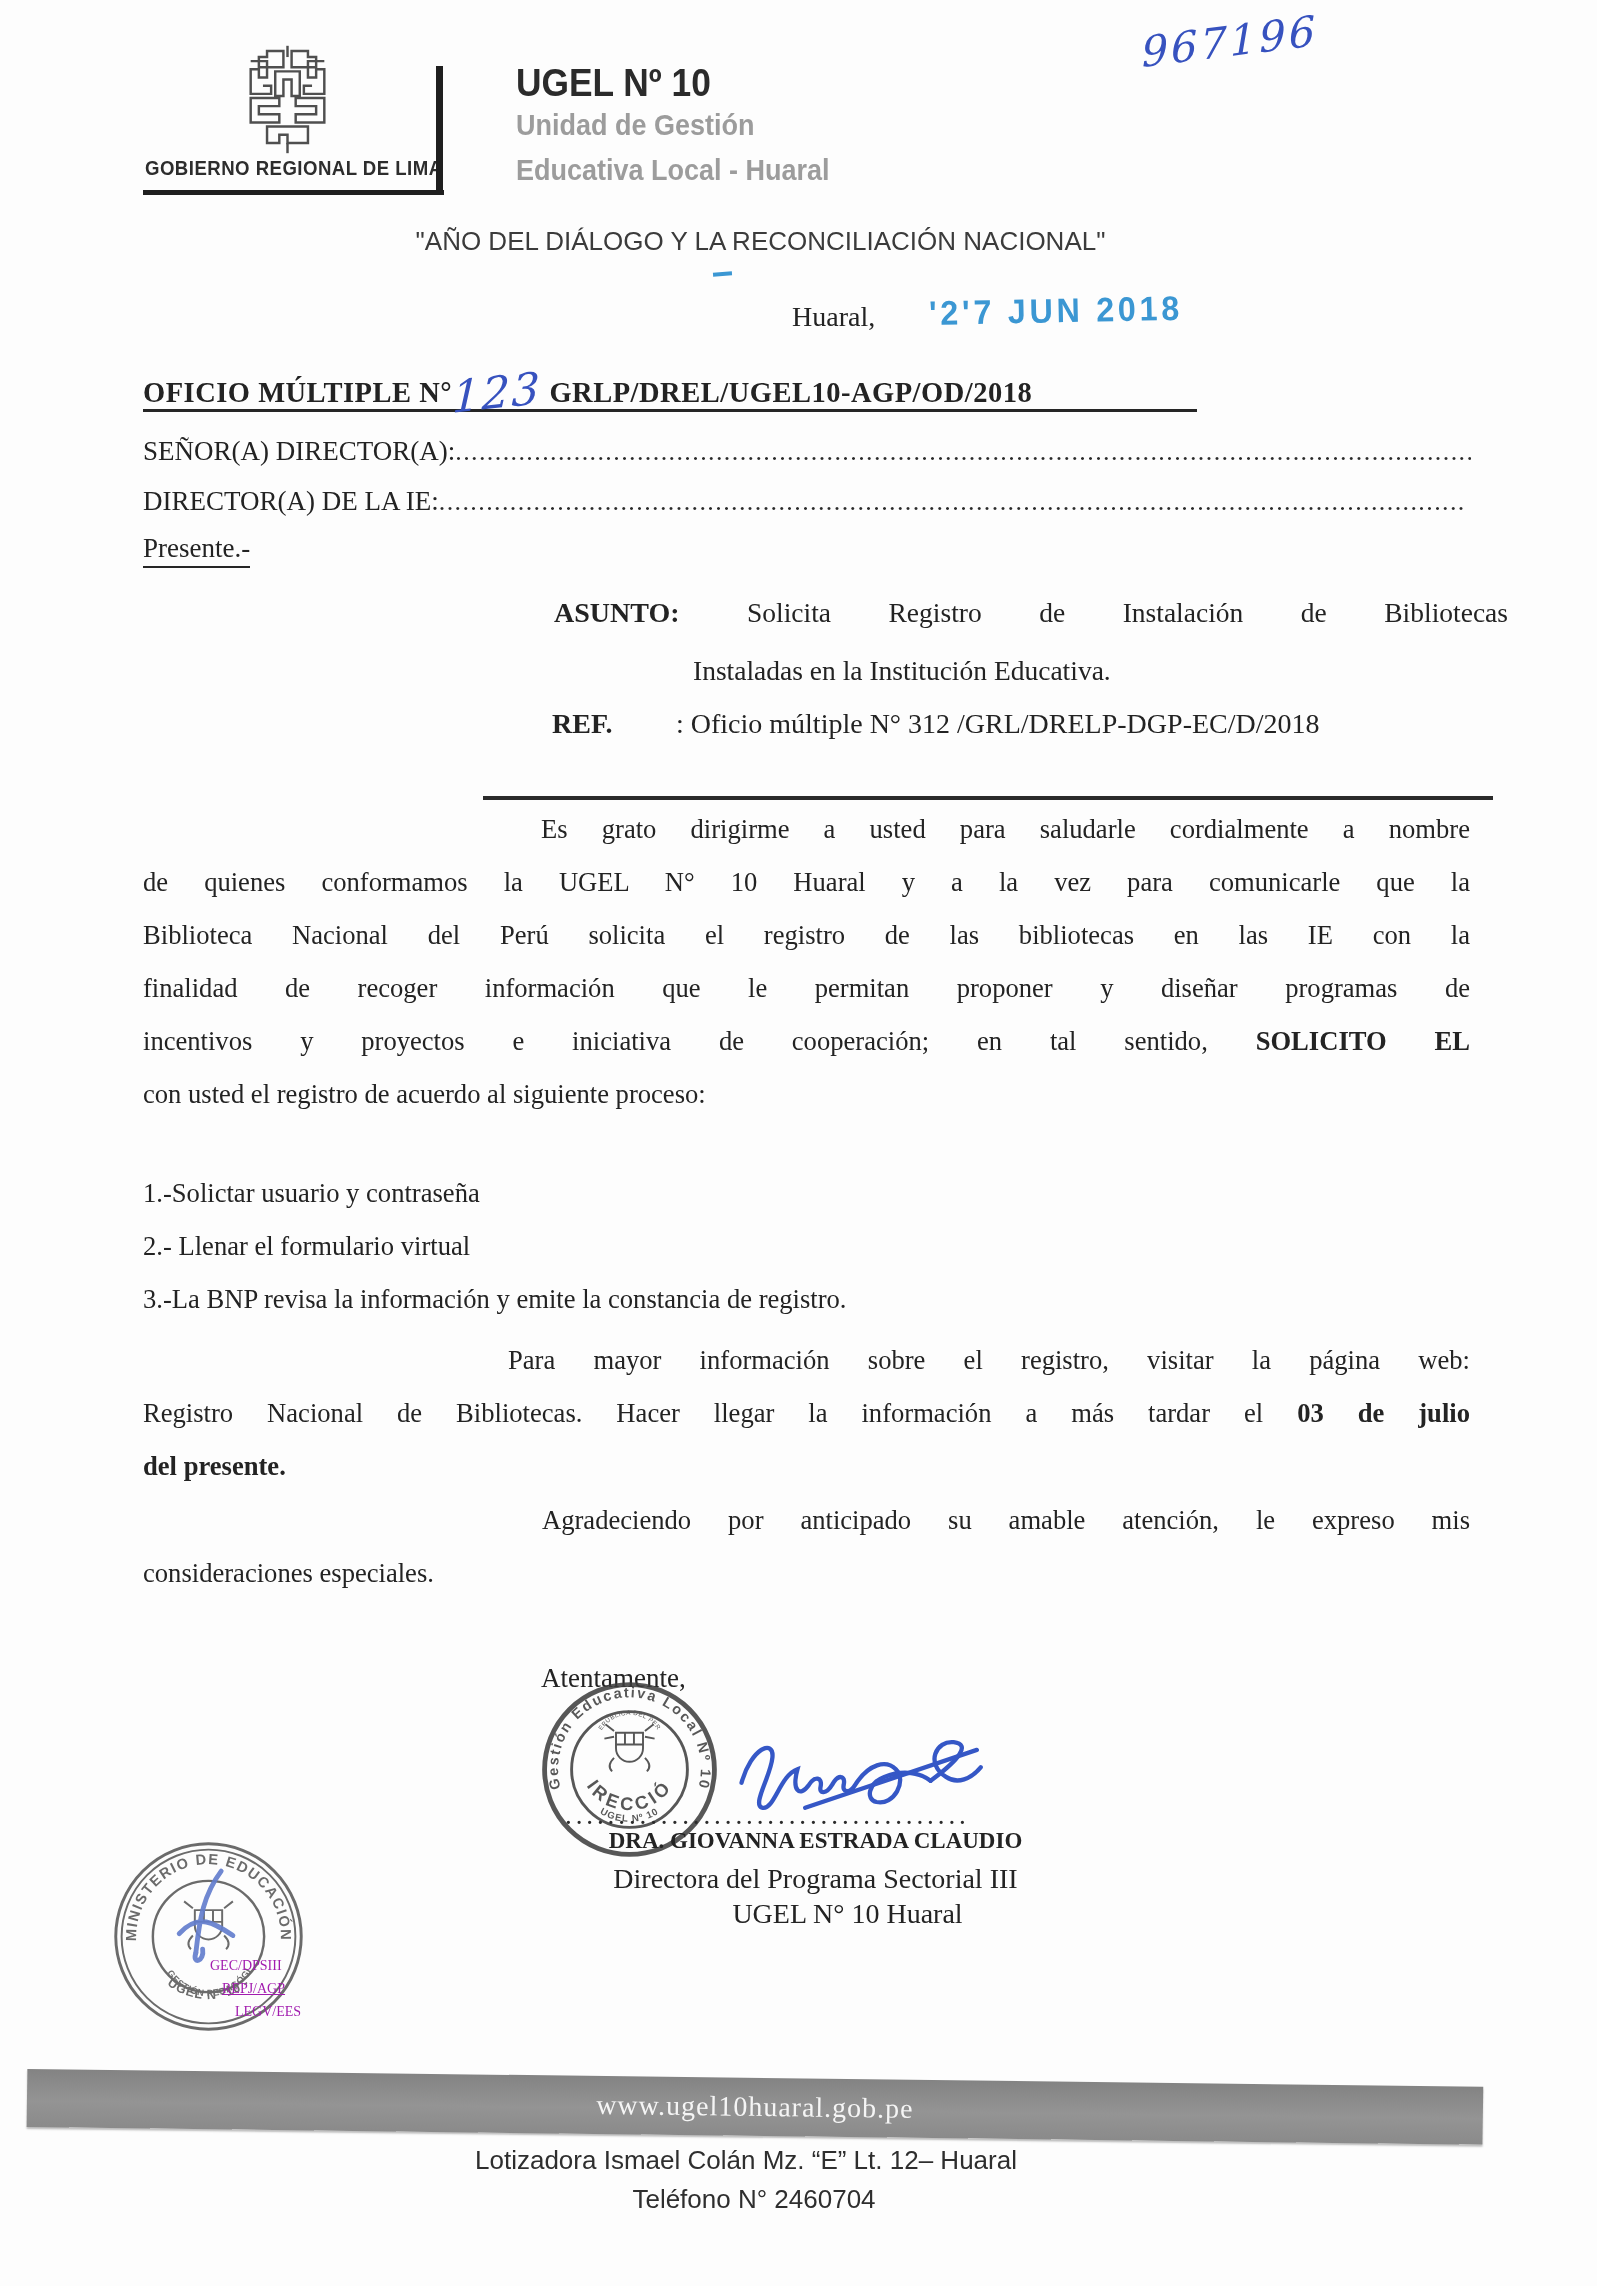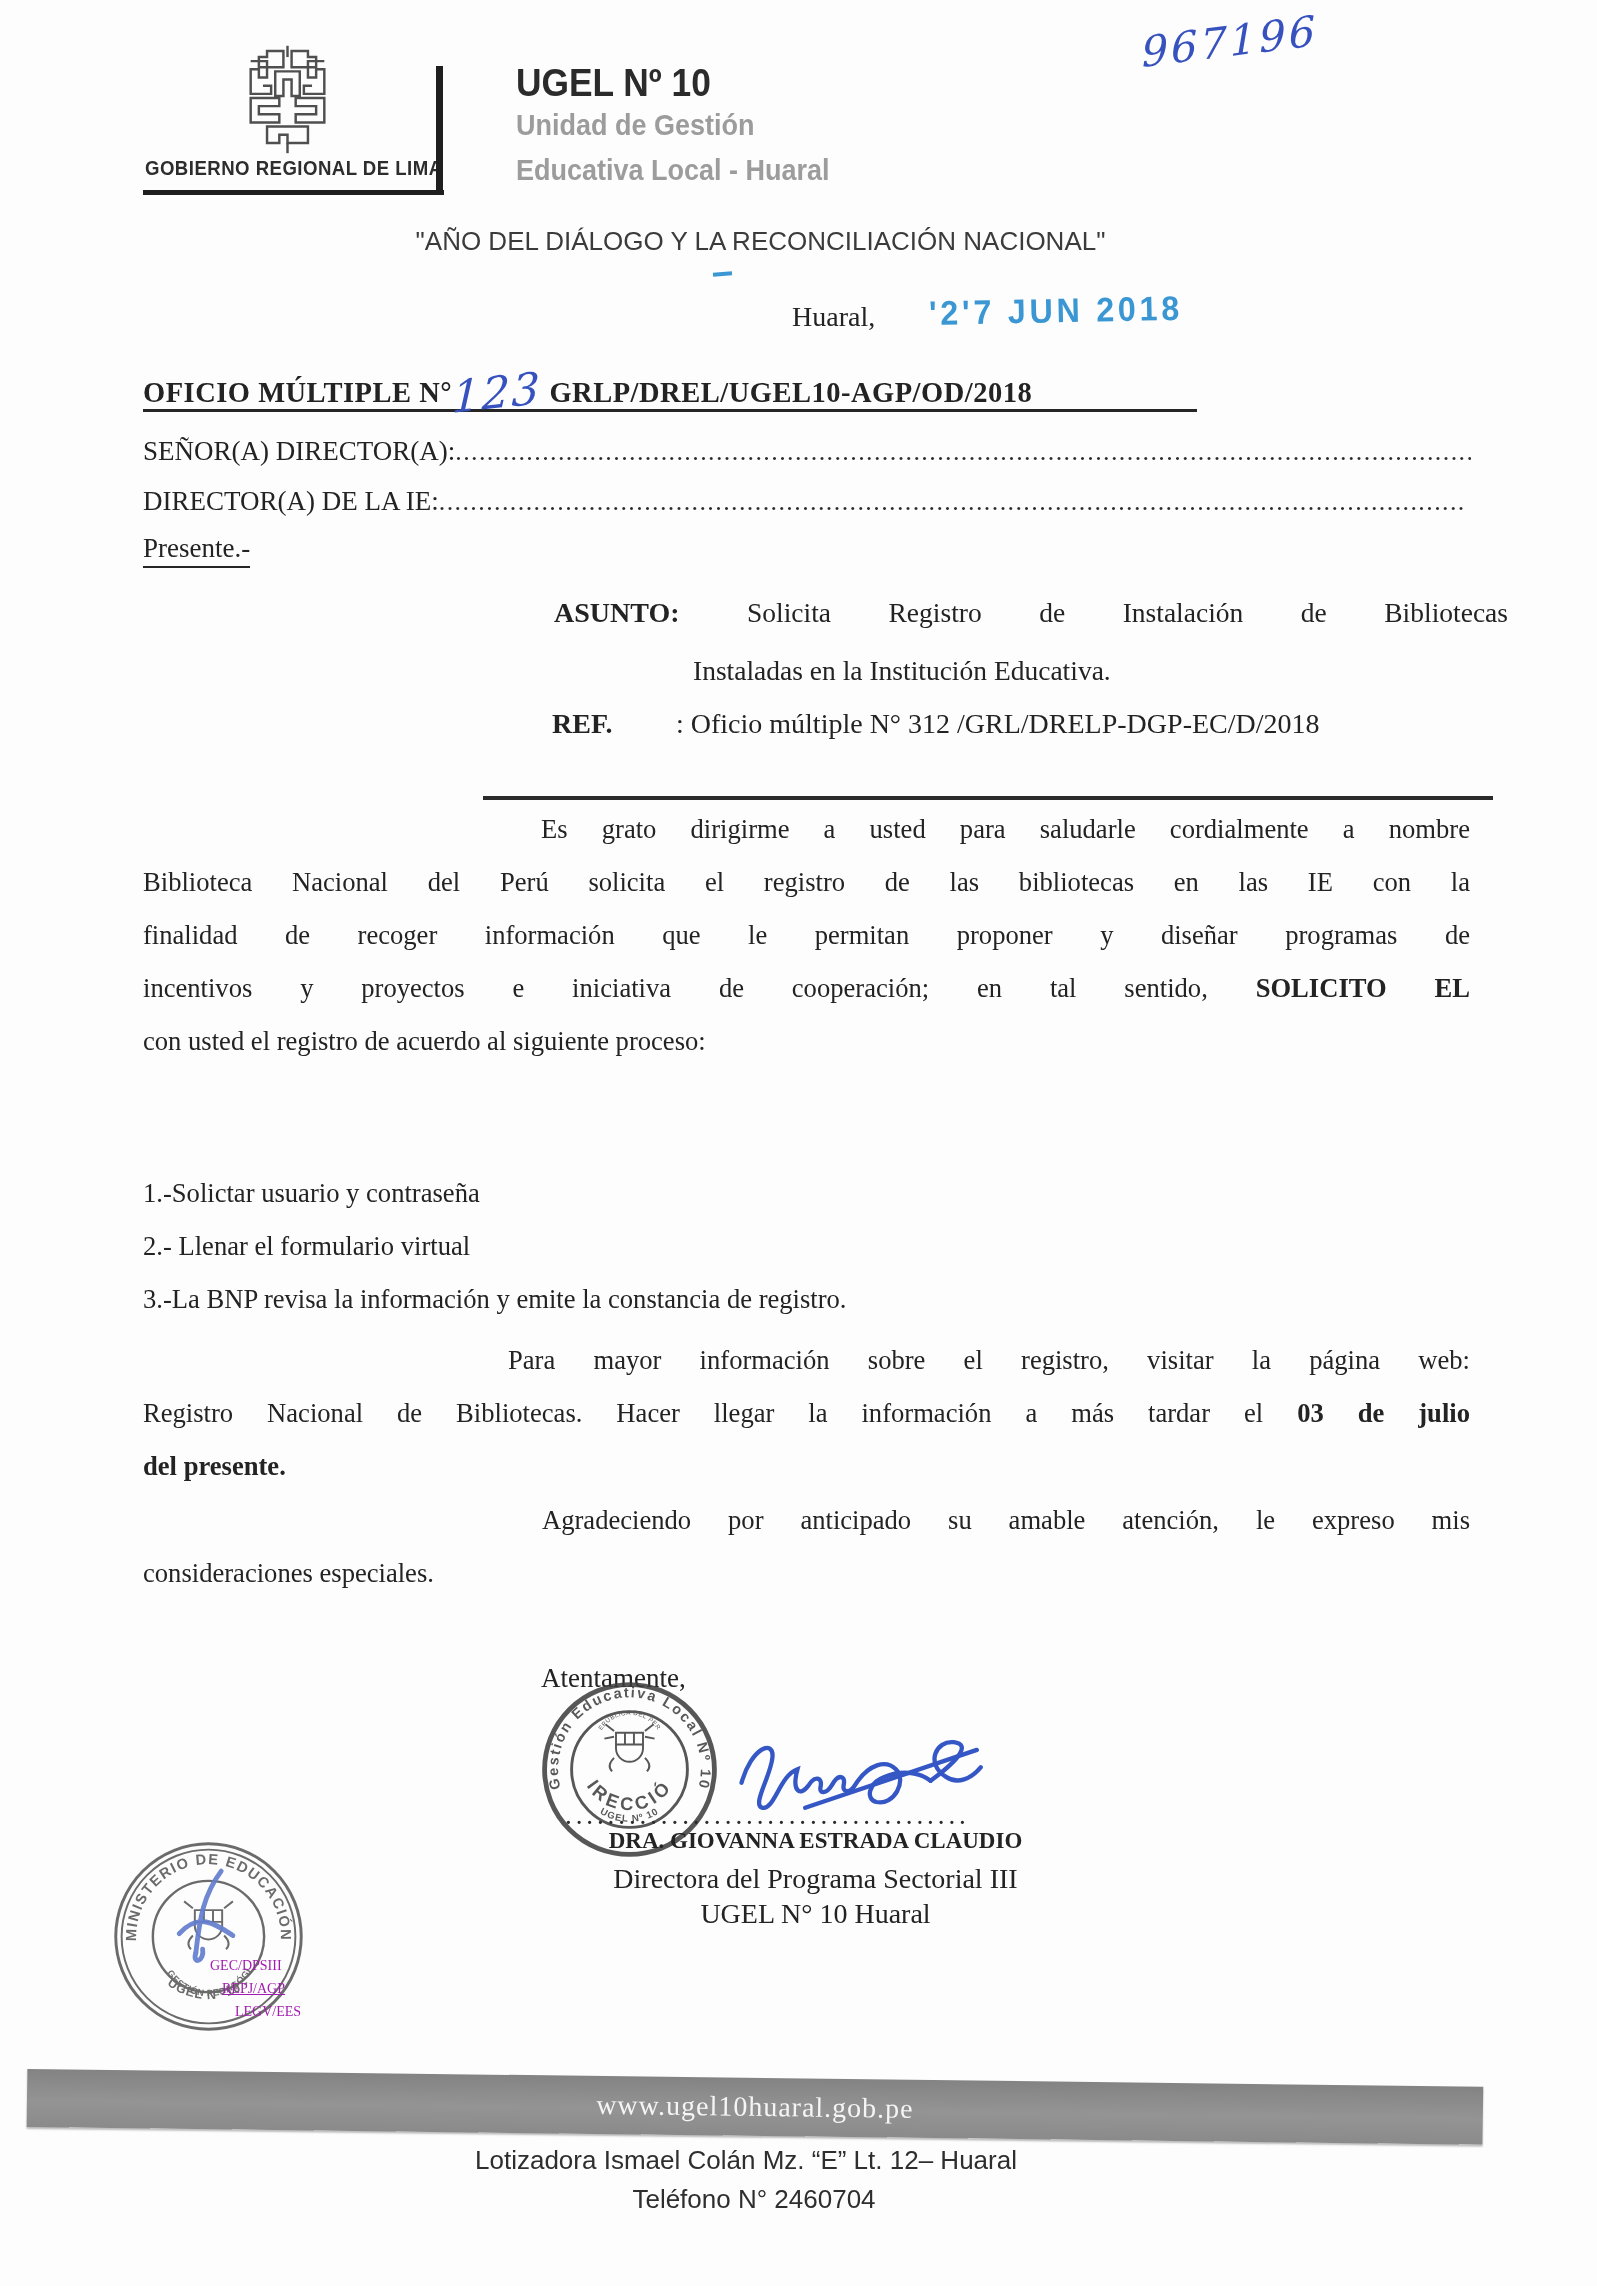--- a/index.html
+++ b/index.html
@@ -108,20 +108,21 @@
   <div class="abs serif29 lbl-bold" style="left:554px;top:597px;">ASUNTO:</div>
   <div class="abs just-line" style="left:707px;top:597px;width:761px;font-size:27.5px;margin-left:40px;">Solicita Registro de Instalación de Bibliotecas</div>
   <div class="abs serif29" style="left:693px;top:655px;font-size:27.5px;">Instaladas en la Institución Educativa.</div>
   <div class="abs serif29 lbl-bold" style="left:552px;top:708px;">REF.</div>
   <div class="abs serif29" style="left:676px;top:708px;">: Oficio múltiple N° 312 /GRL/DRELP-DGP-EC/D/2018</div>
 
   <div class="abs sep-rule" style="left:483px;top:796px;width:1010px;height:3.9px;"></div>
 
   <div class="abs body-block" style="left:143px;top:803px;">
       <div class="tline just" style="padding-left: 398px;"><span>Es grato dirigirme a usted para saludarle cordialmente a nombre</span></div>
+      <div class="tline just"><span>de quienes conformamos la UGEL N° 10 Huaral y a la vez para comunicarle que la</span></div>
       <div class="tline just"><span>Biblioteca Nacional del Perú solicita el registro de las bibliotecas en las IE con la</span></div>
       <div class="tline just"><span>finalidad de recoger información que le permitan proponer y diseñar programas de</span></div>
       <div class="tline just"><span>incentivos y proyectos e iniciativa de cooperación; en tal sentido, </span><span style="font-weight: 700;">SOLICITO EL</span></div>
       <div class="tline"><span>con usted el registro de acuerdo al siguiente proceso:</span></div>
     </div>
   <div class="abs body-block" style="left:143px;top:1167px;">
       <div class="tline"><span>1.-Solictar usuario y contraseña</span></div>
       <div class="tline"><span>2.- Llenar el formulario virtual</span></div>
       <div class="tline"><span>3.-La BNP revisa la información y emite la constancia de registro.</span></div>
     </div>
@@ -170,21 +171,21 @@
       <path d="M86,62 h28 v16 a14,14 0 0 1 -28,0 z"></path>
       <path d="M95.3,62 v12 M104.6,62 v12 M86,74 h28"></path>
       <path d="M84,60 l-9,-7 M116,60 l9,-7 M84,66 l-10,2 M116,66 l10,2"></path>
       <path d="M84,88 q-8,8 -2,14 M116,88 q8,8 2,14"></path>
     </g>
   </svg>
 
   <div class="abs sig-dots" style="left:565px;top:1800px;width:481px;">......................................</div>
   <div class="abs sig-name" style="left:574px;top:1828px;width:483px;">DRA. GIOVANNA ESTRADA CLAUDIO</div>
   <div class="abs sig-line" style="left:574px;top:1863px;width:483px;">Directora del Programa Sectorial III</div>
-  <div class="abs sig-line" style="left:574px;top:1898px;width:483px;">UGEL N° 10 Huaral</div>
+  <div class="abs sig-line" style="left:606px;top:1898px;width:483px;">UGEL N° 10 Huaral</div>
 
   <svg class="abs" style="left:106px;top:1834px;" width="205" height="205" viewBox="0 0 210 210" opacity="0.8">
     <defs>
       <path id="minTop" d="M31,105 A74,74 0 1 1 179,105"></path>
       <path id="minBot" d="M45,133 A68,68 0 0 0 165,133"></path>
       <path id="minInner" d="M60,138 A50,50 0 0 0 150,138"></path>
     </defs>
     <circle cx="105" cy="105" r="95" stroke="#474747" stroke-width="3" fill="none"></circle>
     <circle cx="105" cy="105" r="89" stroke="#474747" stroke-width="2" fill="none"></circle>
     <circle cx="105" cy="105" r="57" stroke="#474747" stroke-width="2.5" fill="none"></circle>

